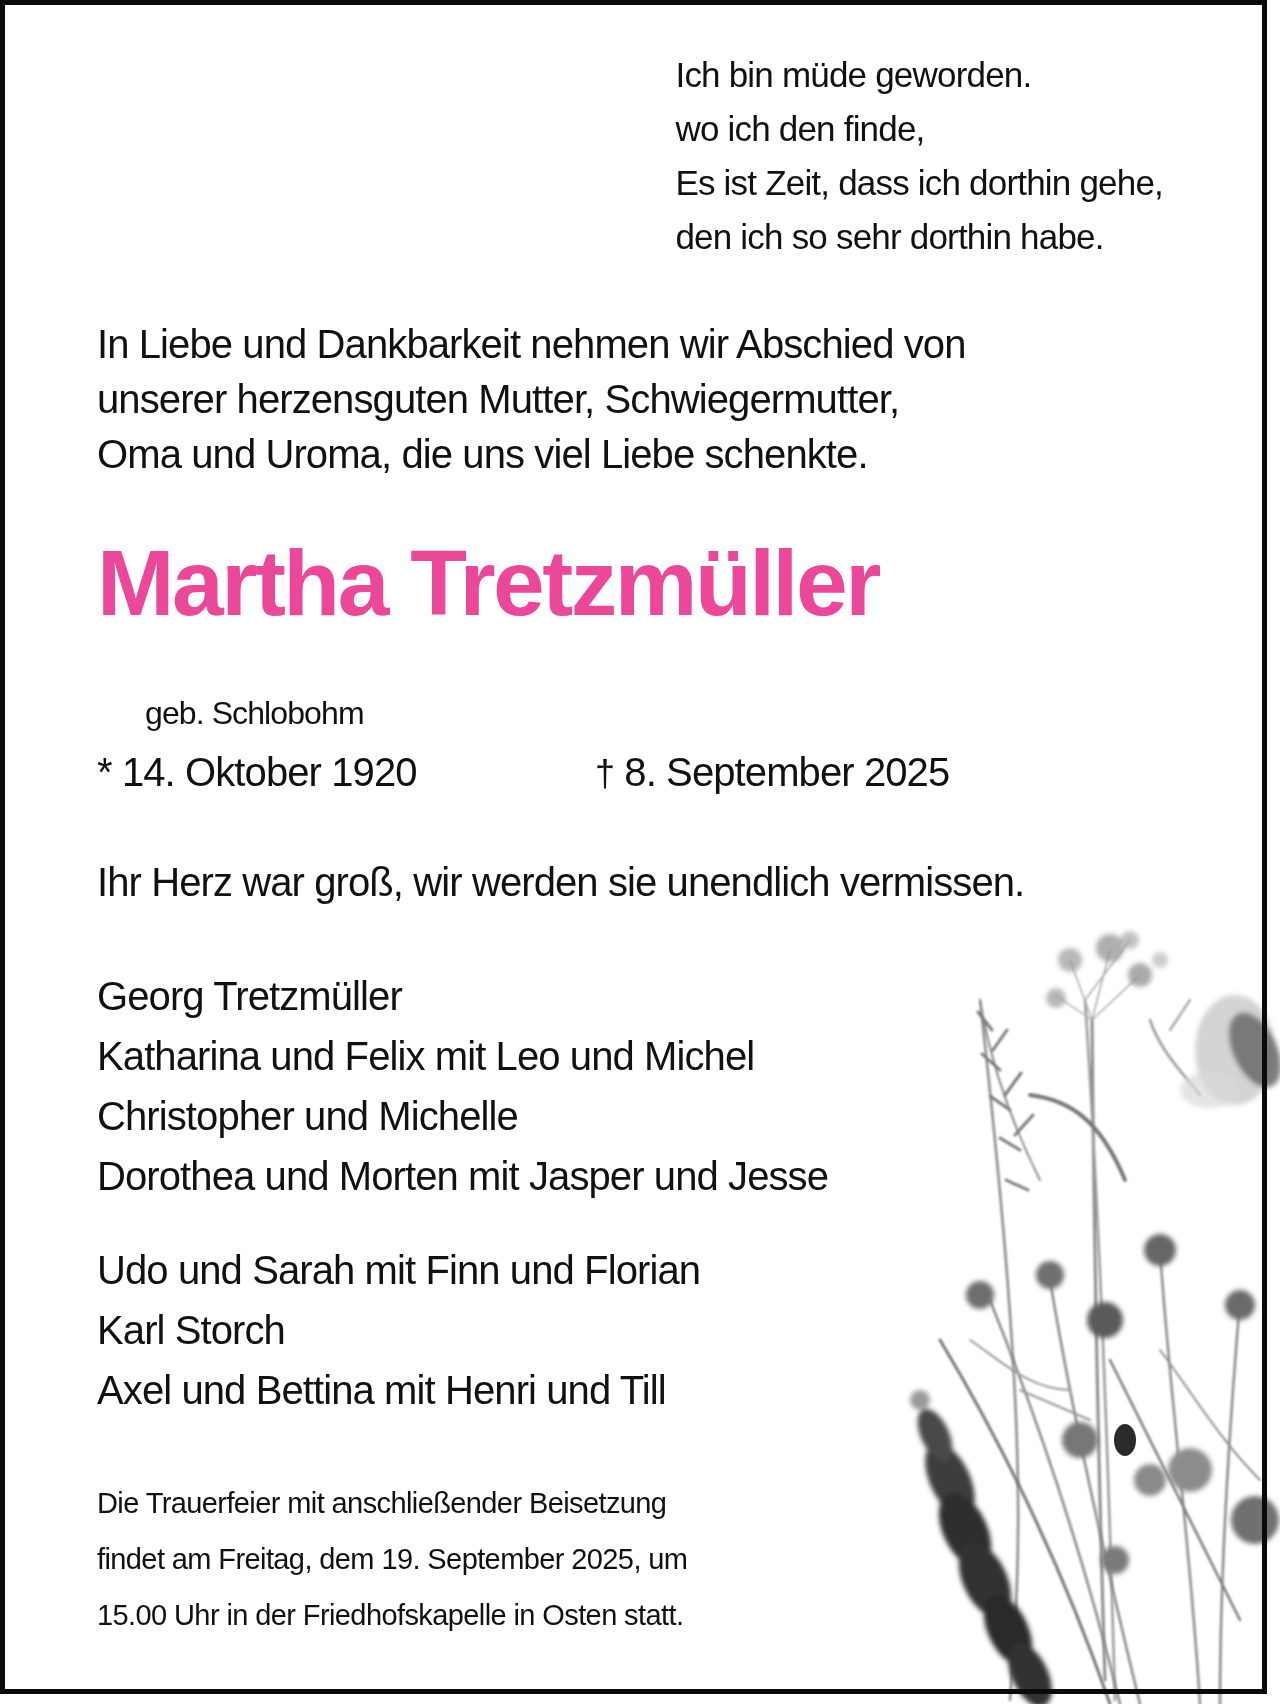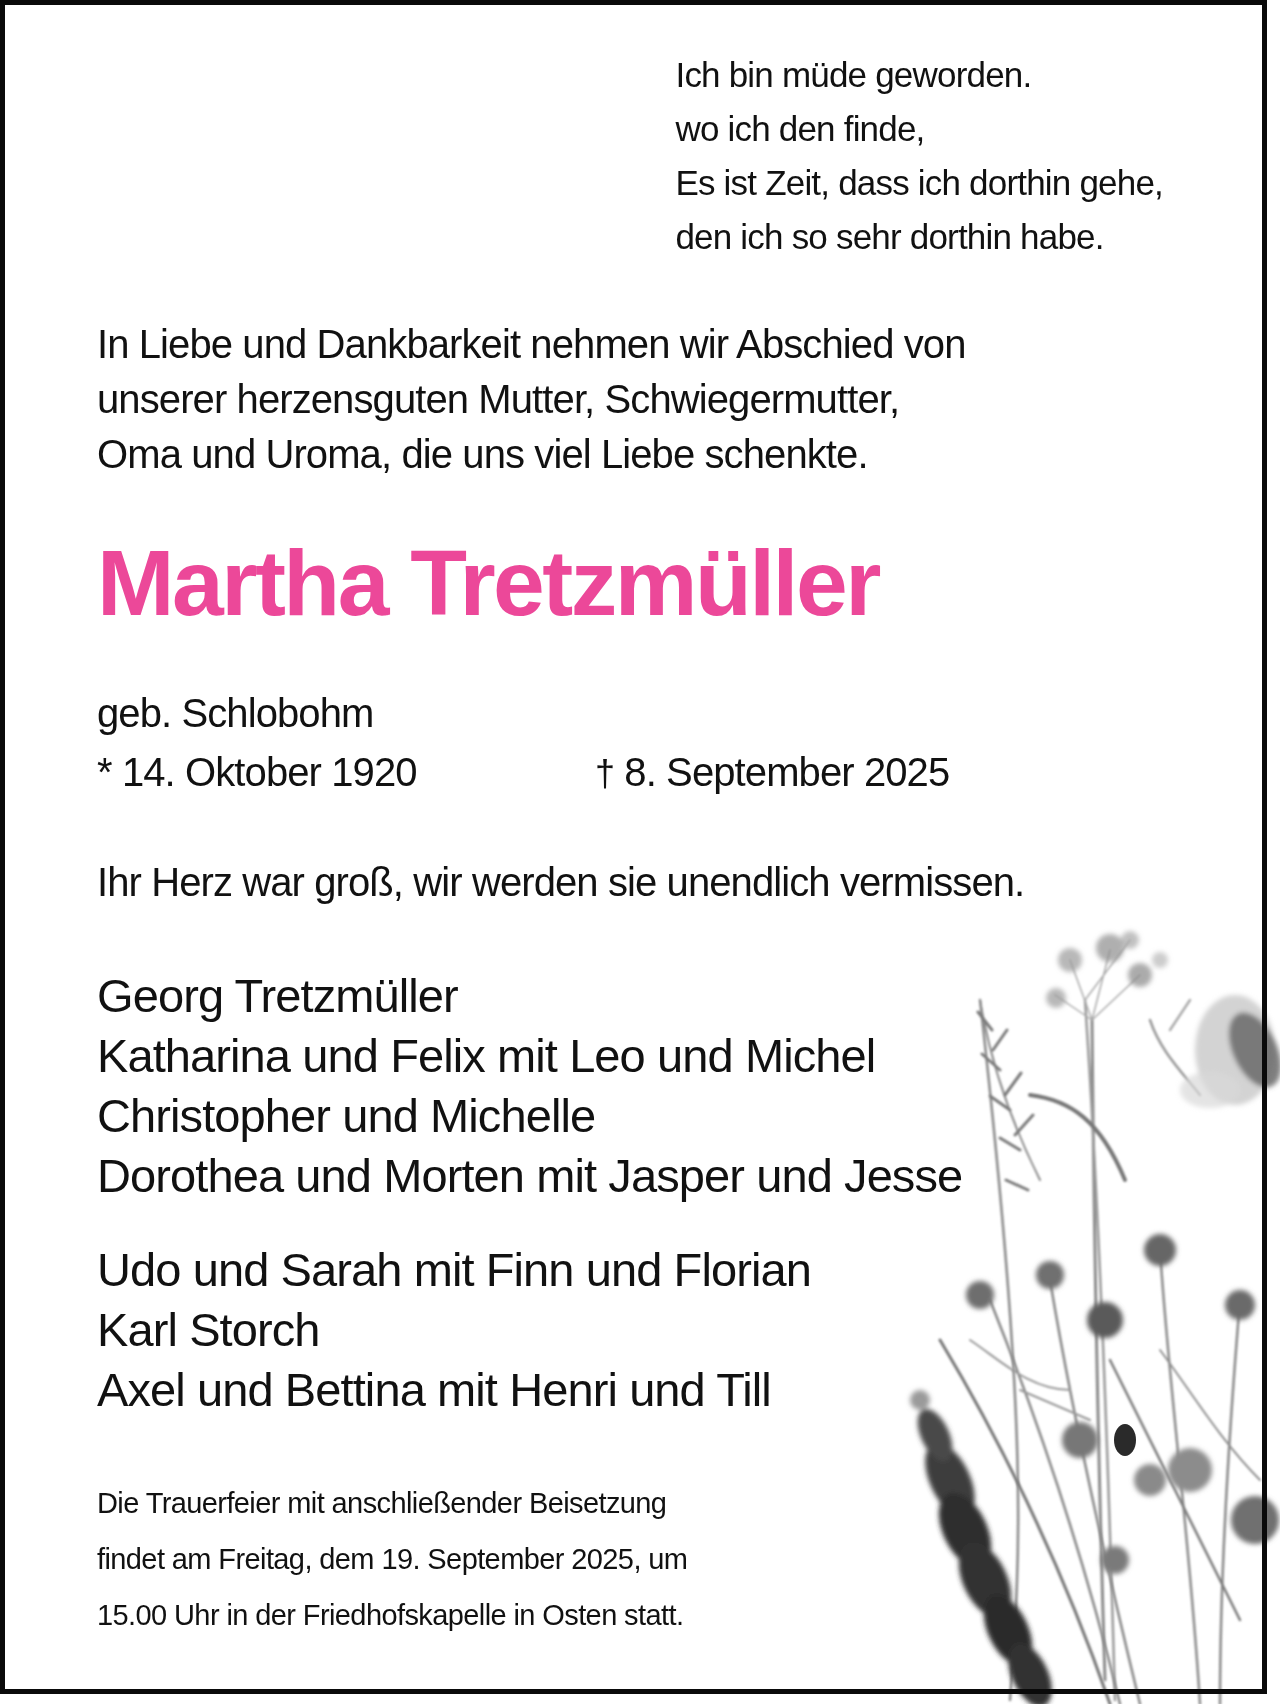--- a/index.html
+++ b/index.html
@@ -52,39 +52,40 @@
     .name {
       top: 528px;
       font-size: 93px;
       font-weight: bold;
       letter-spacing: -2.5px;
       line-height: 110px;
       color: #ec4899;
     }
     .maiden {
       top: 685px;
-      font-size: 40px;
-      line-height: 56px;
+      font-size: 32px;
+      line-height: 56px;
+      margin-left: 48px;
     }
     .dates {
       top: 744px;
       font-size: 40px;
       line-height: 56px;
       width: 1000px;
     }
     .dates .born { position: absolute; left: 0; top: 0; }
     .dates .died { position: absolute; left: 498px; top: 0; }
     .dates .sym { font-size: 36px; }
     .tribute {
       top: 854px;
       font-size: 40px;
       line-height: 56px;
     }
     .family {
-      font-size: 47px;
+      font-size: 40px;
       line-height: 60px;
     }
     .family.g1 { top: 966px; }
     .family.g2 { top: 1240px; }
     .service {
       top: 1475px;
       font-size: 29px;
       line-height: 56px;
       letter-spacing: -0.6px;
     }

